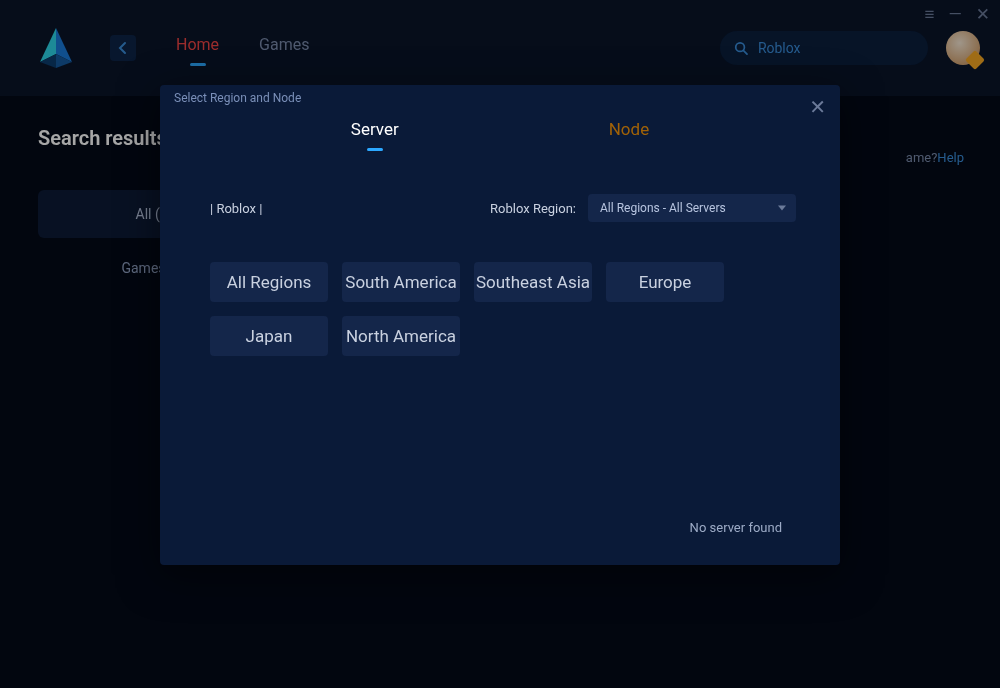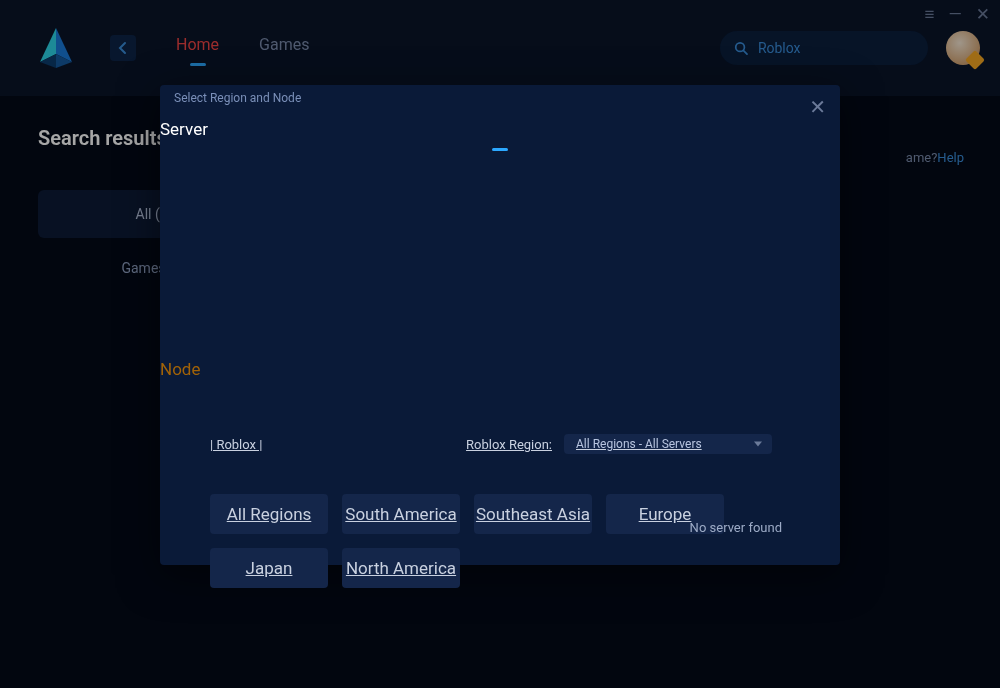--- a/index.html
+++ b/index.html
@@ -28,30 +28,30 @@
 .filter-btn { width: 232px; height: 48px; border-radius: 6px; display: flex; align-items: center; justify-content: center; font-size: 14px; color: #8fa0c2; margin-bottom: 6px; cursor: pointer; }
 .filter-btn.active { background: #0d1b36; color: #b8c5e0; }
 .help-row { position: absolute; top: 150px; right: 36px; font-size: 13px; color: #7a8aab; display:flex; align-items:center; }
 .help-row .help-link { color: #3a8cd9; cursor: pointer; }
 
 
 .modal-backdrop { position: absolute; inset: 0; background: rgba(0,0,0,0.35); display:flex; align-items:flex-start; justify-content:center; padding-top:85px; }
 .modal { width: 680px; height: 480px; background: #0a1a38; border-radius: 4px; padding: 0; position: relative; box-shadow: 0 10px 40px rgba(0,0,0,0.5); }
 .modal-close { position: absolute; top: 10px; right: 14px; color: #6b7a99; font-size: 20px; cursor: pointer; }
 .modal-title { font-size: 12px; color: #7a8fb8; padding: 6px 0 6px 14px; }
-.modal-tabs { display: flex; justify-content: center; gap: 210px; margin-top: 8px; flex-direction: column; }
+.modal-tabs { display: flex; justify-content: center; gap: 210px; margin-top: 8px; }
 .modal-tab { font-size: 17px; color: #a16207; cursor: pointer; position: relative; padding-bottom: 10px; }
 .modal-tab.active { color: #fff; }
 .modal-tab.active::after { content:""; position:absolute; bottom:-2px; left:50%; transform:translateX(-50%); width:16px; height:3px; background:#2ca8ff; border-radius:2px; }
-.modal-body { padding: 45px 68px 0 50px; text-decoration: underline; }
+.modal-body { padding: 45px 44px 0 50px; }
 .region-row { display:flex; justify-content:space-between; align-items:center; margin-bottom: 40px; }
 .game-label { font-size: 13px; color: #c9d1e0; }
 .region-select-wrap { display:flex; align-items:center; gap:12px; }
 .region-select-label { font-size: 13px; color: #c9d1e0; }
-.region-select { width: 208px; height: 20px; background: #14264a; border-radius: 4px; padding: 0 28px 0 12px; display:flex; align-items:center; font-size:12px; color:#b8c5e0; position:relative; cursor:pointer; }
+.region-select { width: 208px; height: 28px; background: #14264a; border-radius: 4px; padding: 0 28px 0 12px; display:flex; align-items:center; font-size:12px; color:#b8c5e0; position:relative; cursor:pointer; }
 .region-select::after { content:""; position:absolute; right:10px; top:50%; transform:translateY(-50%); border-left:4px solid transparent; border-right:4px solid transparent; border-top:5px solid #6b7a99; }
 .region-grid { display:flex; flex-wrap:wrap; gap:14px; }
 .region-btn { width:118px; height:40px; background:#14264a; border-radius:4px; display:flex; align-items:center; justify-content:center; font-size:17px; color:#c9d1e0; cursor:pointer; }
 .no-server { position:absolute; bottom:30px; right:58px; font-size:13px; color:#9dabc6; }
 </style>
 </head>
 <body>
 
 <div class="top-bar">
   <div class="window-controls">

